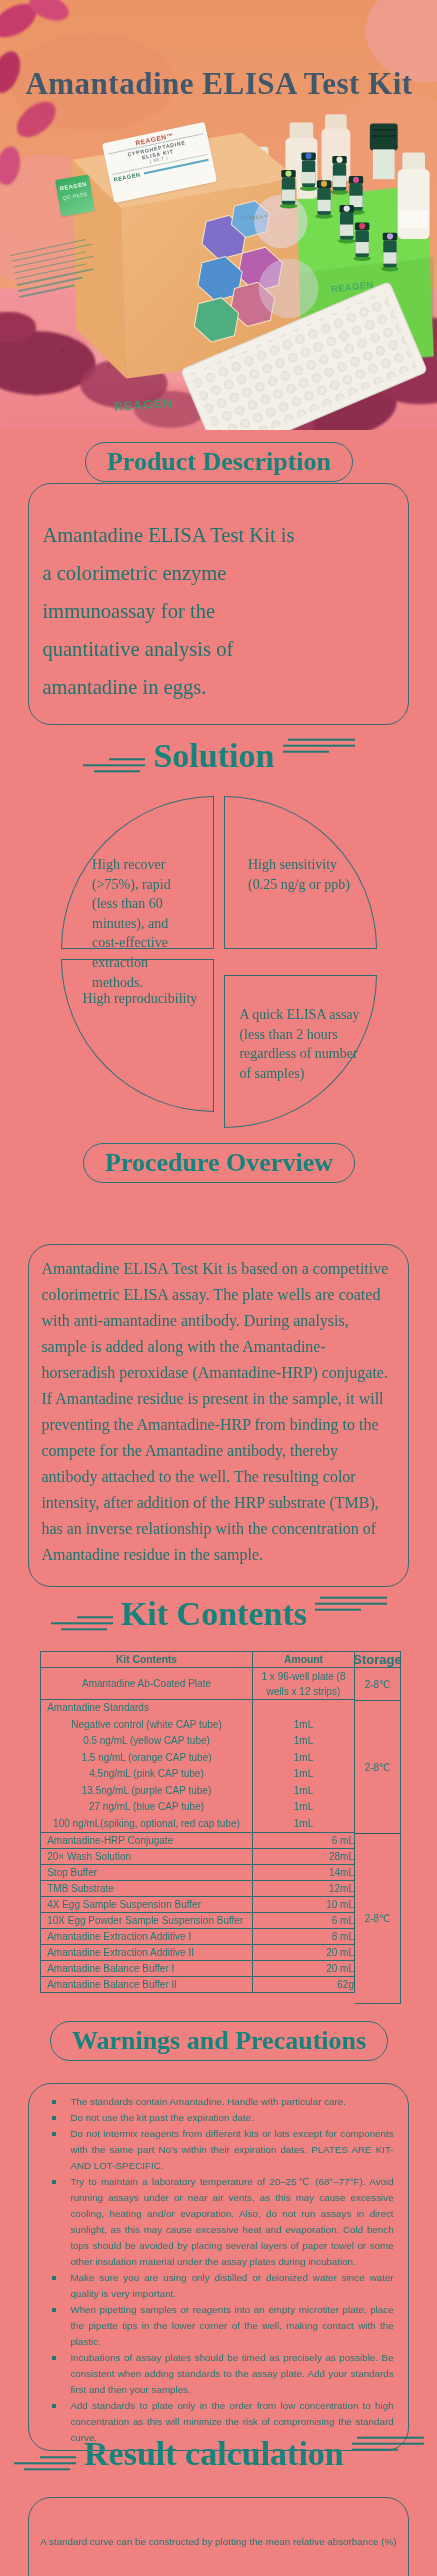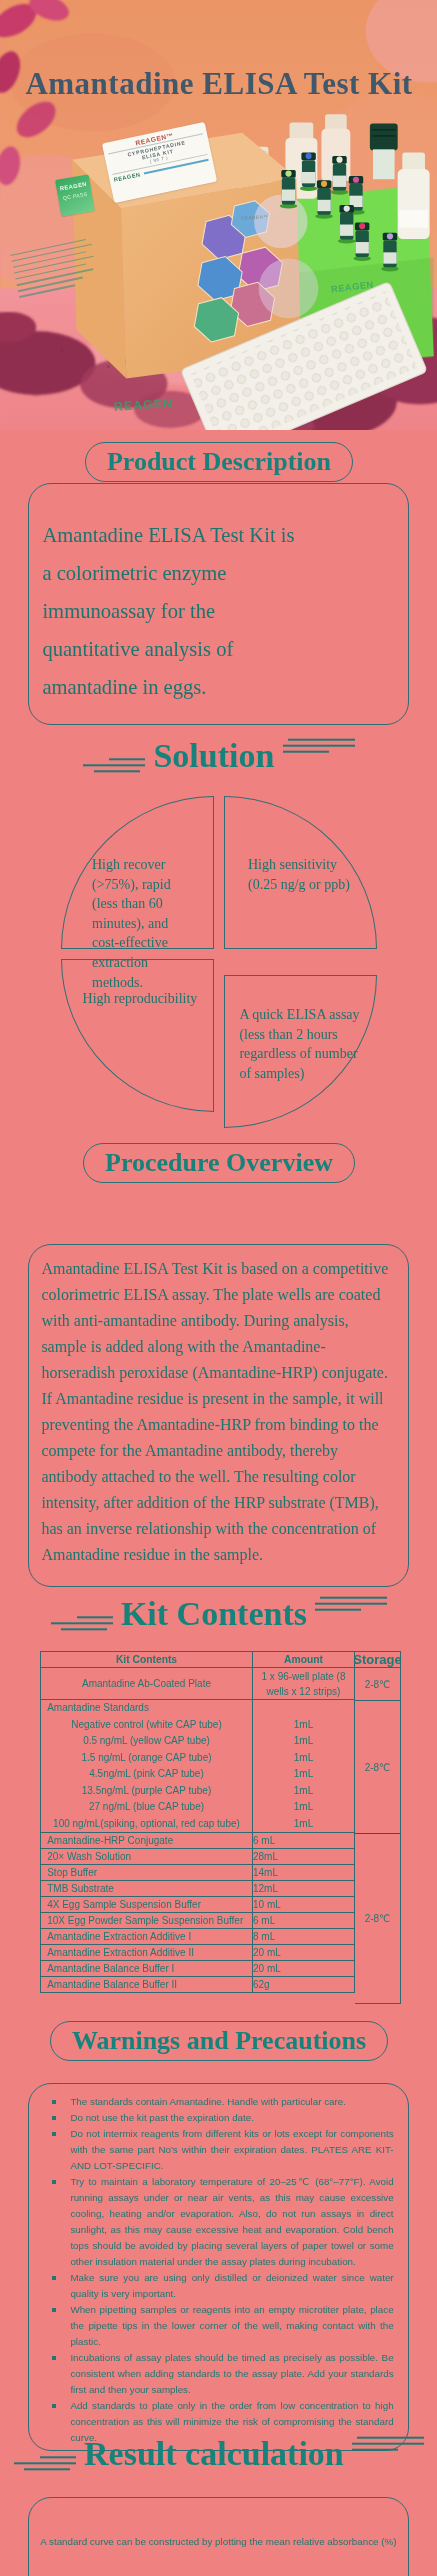--- a/index.html
+++ b/index.html
@@ -82,21 +82,21 @@
   .kit-table th{height:15px;font-weight:bold;font-size:10.3px;text-align:center;}
   .plate-row td{height:31px;vertical-align:middle;}
   .plate-row .name-center{text-align:center;}
   .plate-row .amt div{text-align:center;line-height:15px;}
   .standards-row td{vertical-align:top;}
   .standards-row{border-bottom:1.5px solid #215e66;}
   .std-line{height:16.5px;line-height:16.5px;text-align:center;overflow:hidden;}
   .std-label{height:16.5px;line-height:16.5px;padding-left:6.2px;text-align:left;}
   .reagent-row td{height:15px;line-height:15px;}
   .reagent-row td:first-child{padding-left:6.2px;text-align:left;}
-  .reagent-row td:last-child{text-align:left;}
+  .reagent-row td:last-child{text-align:right;}
   .storage-col{position:absolute;left:315px;top:0;width:46px;}
   .st-cell{box-sizing:border-box;border-right:1px solid #2c6b72;display:flex;
     align-items:center;justify-content:center;}
   .st-head{height:17px;border-top:1px solid #2c6b72;border-bottom:1px solid #2c6b72;font-weight:bold;font-size:13px;}
   .st-plate{height:33px;border-bottom:1px solid #2c6b72;}
   .st-standards{height:133px;border-bottom:1.5px solid #215e66;}
   .st-reagents{height:170px;border-bottom:1px solid #2c6b72;}
 
   
   .warn-box{top:2083px;height:368px;padding:10.3px 14.4px 0 12.4px;}

